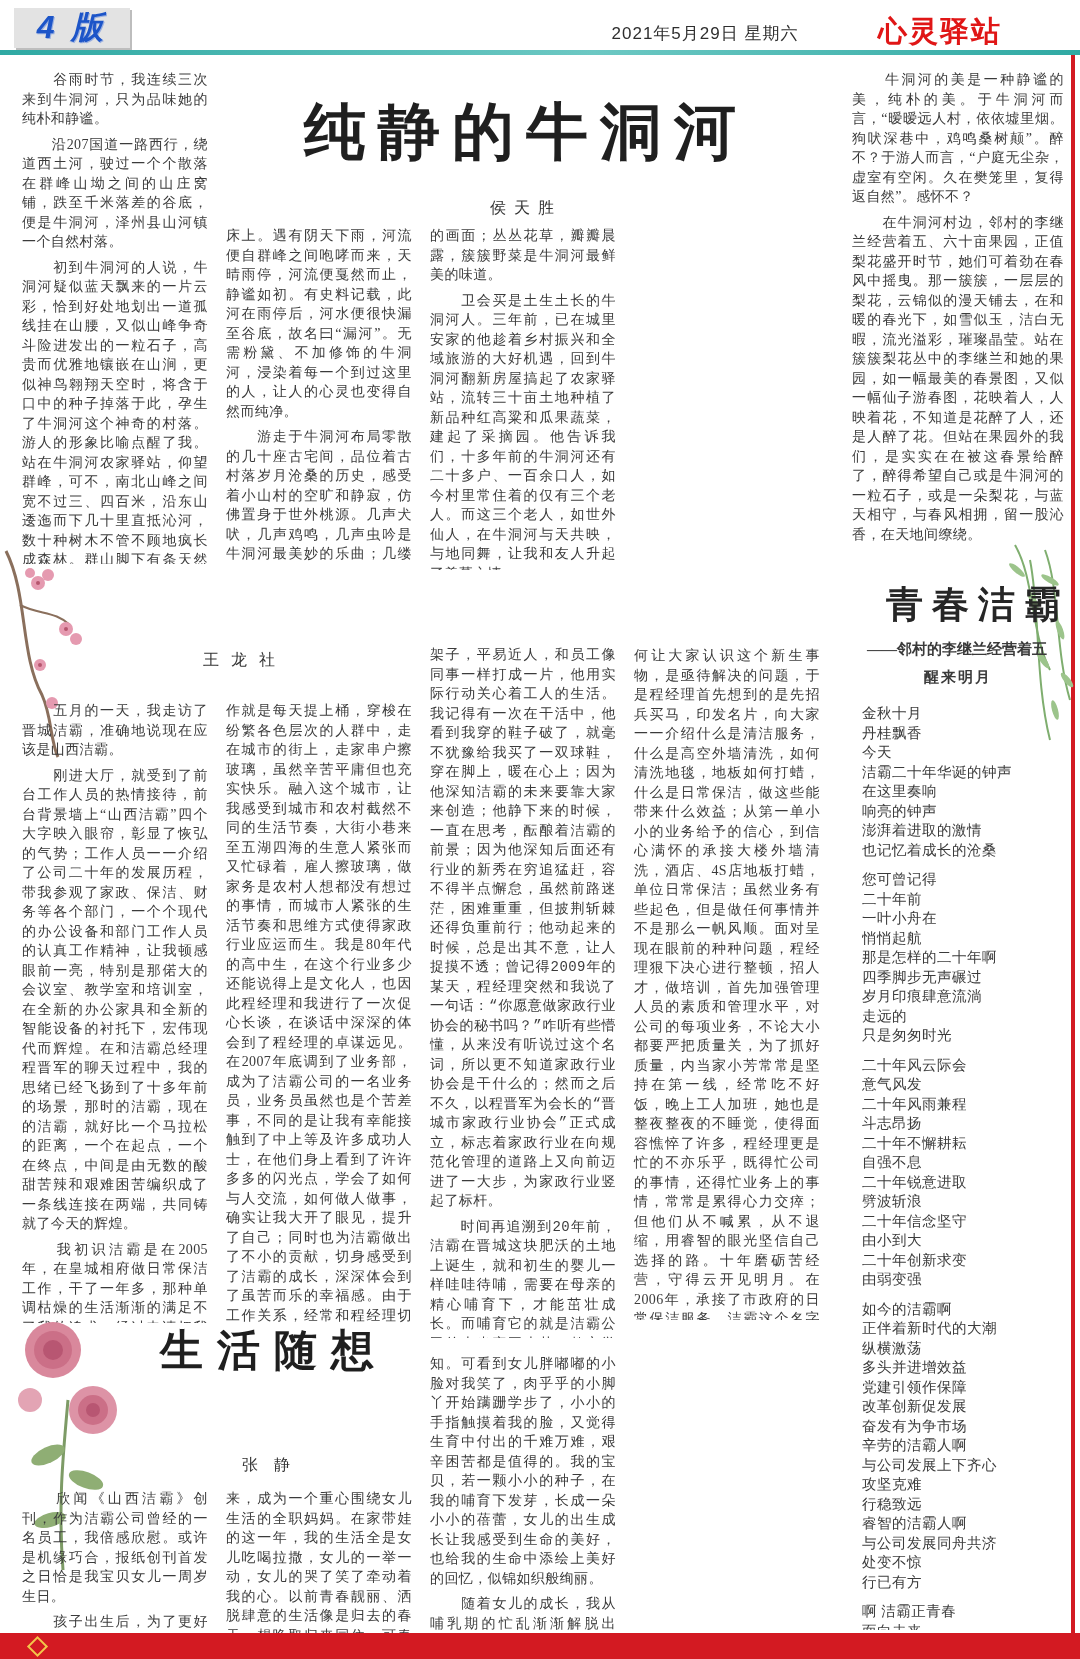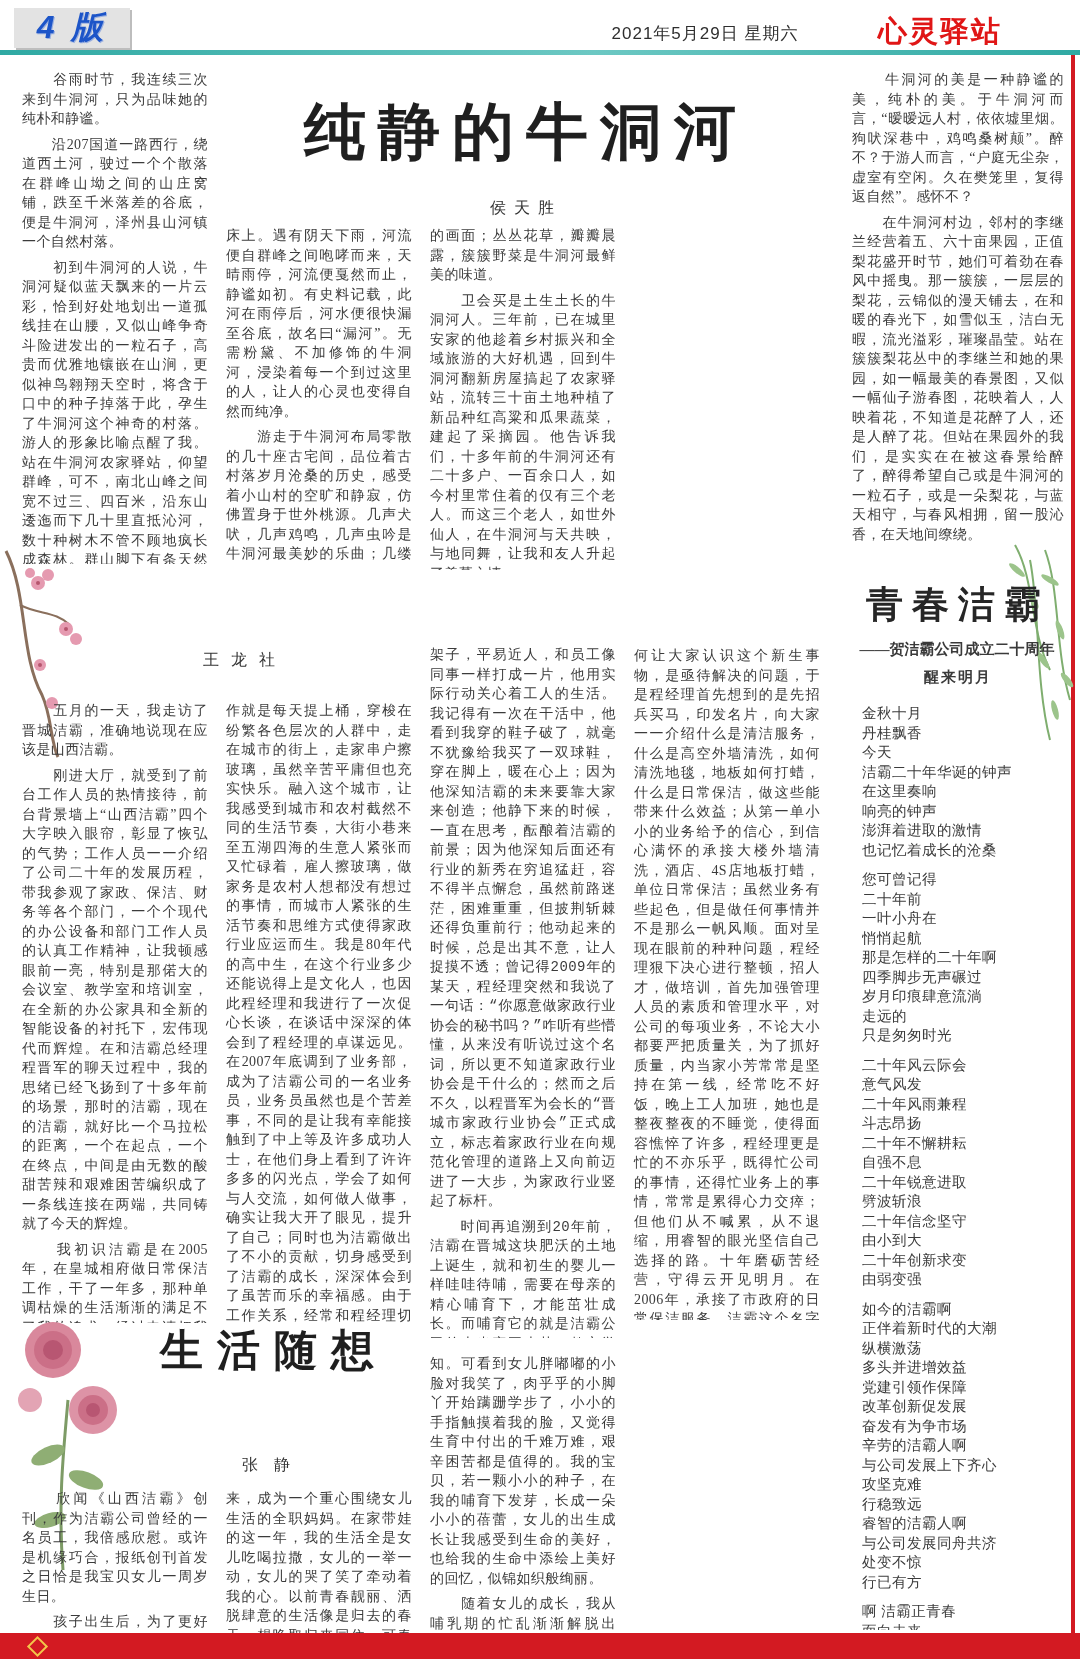--- a/index.html
+++ b/index.html
@@ -31,21 +31,21 @@
   
   .a1-title{left:226px;top:90px;width:600px;height:100px;text-align:center;
       font-family:"Liberation Sans","DejaVu Sans",sans-serif;font-weight:900;font-size:62px;
       letter-spacing:12px;color:#1f1f1f;}
   .a1-author{left:226px;top:198px;width:600px;text-align:center;font-size:16px;color:#333;
       letter-spacing:8px;}
   .a2-title{left:84px;top:558px;width:322px;text-align:center;font-family:"DejaVu Serif","Liberation Serif",serif;
       font-weight:700;font-size:46px;letter-spacing:16px;color:#262626;}
   .a2-author{left:84px;top:650px;width:322px;text-align:center;font-size:16px;color:#333;
       letter-spacing:12px;}
-  .a3-title{left:846px;top:580px;width:224px;text-align:center;font-family:"DejaVu Serif",serif;
+  .a3-title{left:846px;top:580px;width:224px;text-align:right;font-family:"DejaVu Serif",serif;
       font-weight:700;font-size:37px;letter-spacing:9px;color:#262626;}
   .a3-subtitle{left:838px;top:640px;width:238px;text-align:center;font-size:15px;font-weight:bold;
       color:#3a3a3a;}
   .a3-author{left:846px;top:668px;width:224px;text-align:center;font-size:15px;font-weight:bold;
       color:#3a3a3a;letter-spacing:2px;}
   .a4-title{left:128px;top:1322px;width:292px;text-align:center;
       font-family:"DejaVu Sans","Liberation Sans",sans-serif;font-weight:800;font-size:43px;
       letter-spacing:14px;color:#1f1f1f;}
   .a4-author{left:128px;top:1455px;width:292px;text-align:center;font-size:16px;color:#333;
       letter-spacing:16px;}
@@ -141,21 +141,21 @@
         <ellipse cx="95" cy="40" rx="10" ry="3" transform="rotate(30 95 40)"></ellipse>
         <ellipse cx="105" cy="90" rx="10" ry="3" transform="rotate(70 105 90)"></ellipse>
         <ellipse cx="88" cy="120" rx="10" ry="3" transform="rotate(55 88 120)"></ellipse>
         <ellipse cx="100" cy="170" rx="10" ry="3" transform="rotate(75 100 170)"></ellipse>
         <ellipse cx="112" cy="140" rx="9" ry="3" transform="rotate(50 112 140)"></ellipse>
       </g>
     </svg>
   </div>
 
   <div class="abs a3-title">青春洁霸</div>
-  <div class="abs a3-subtitle">——贺洁霸公司成立二十周年</div>
+  <div class="abs a3-subtitle">——邻村的李继兰经营着五</div>
   <div class="abs a3-author">醒来明月</div>
   <div class="abs poem" style="left:862px;top:704px;width:208px;height:926px;">
       <p>金秋十月</p>
       <p>丹桂飘香</p>
       <p>今天</p>
       <p>洁霸二十年华诞的钟声</p>
       <p>在这里奏响</p>
       <p>响亮的钟声</p>
       <p>澎湃着进取的激情</p>
       <p>也记忆着成长的沧桑</p>

